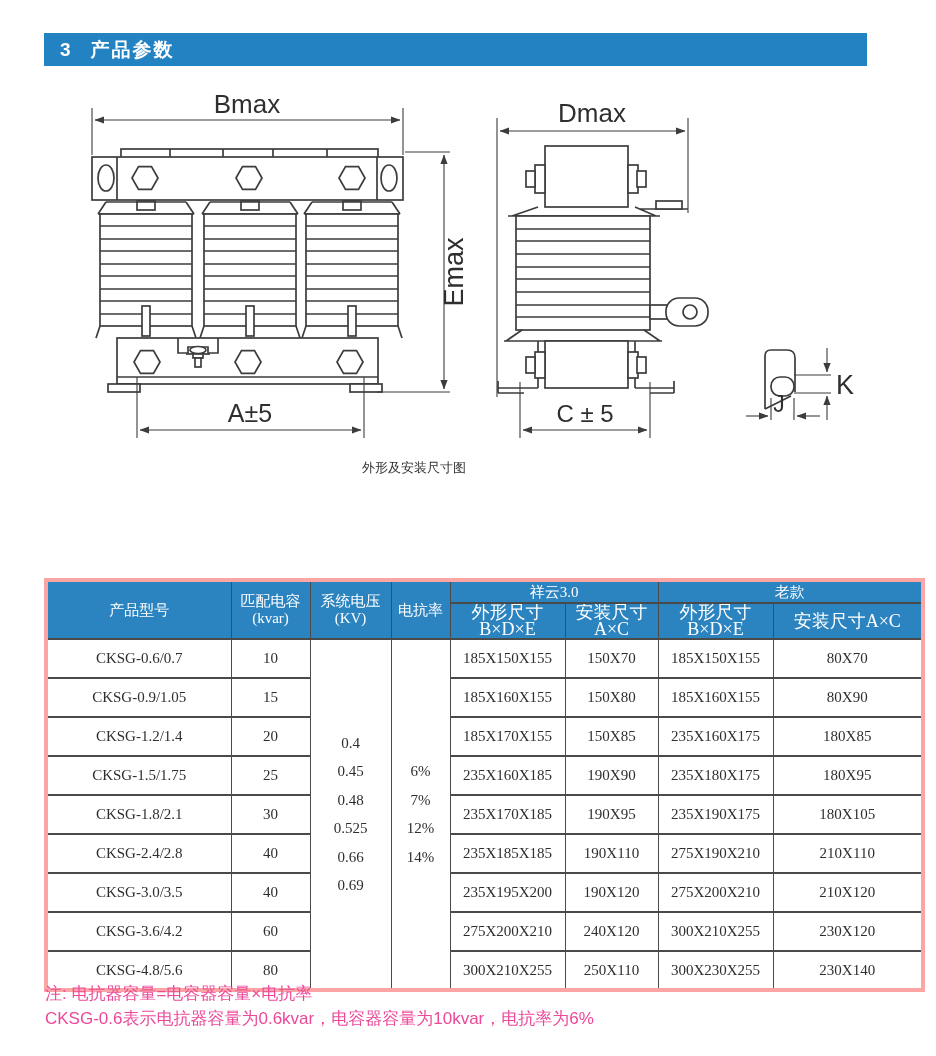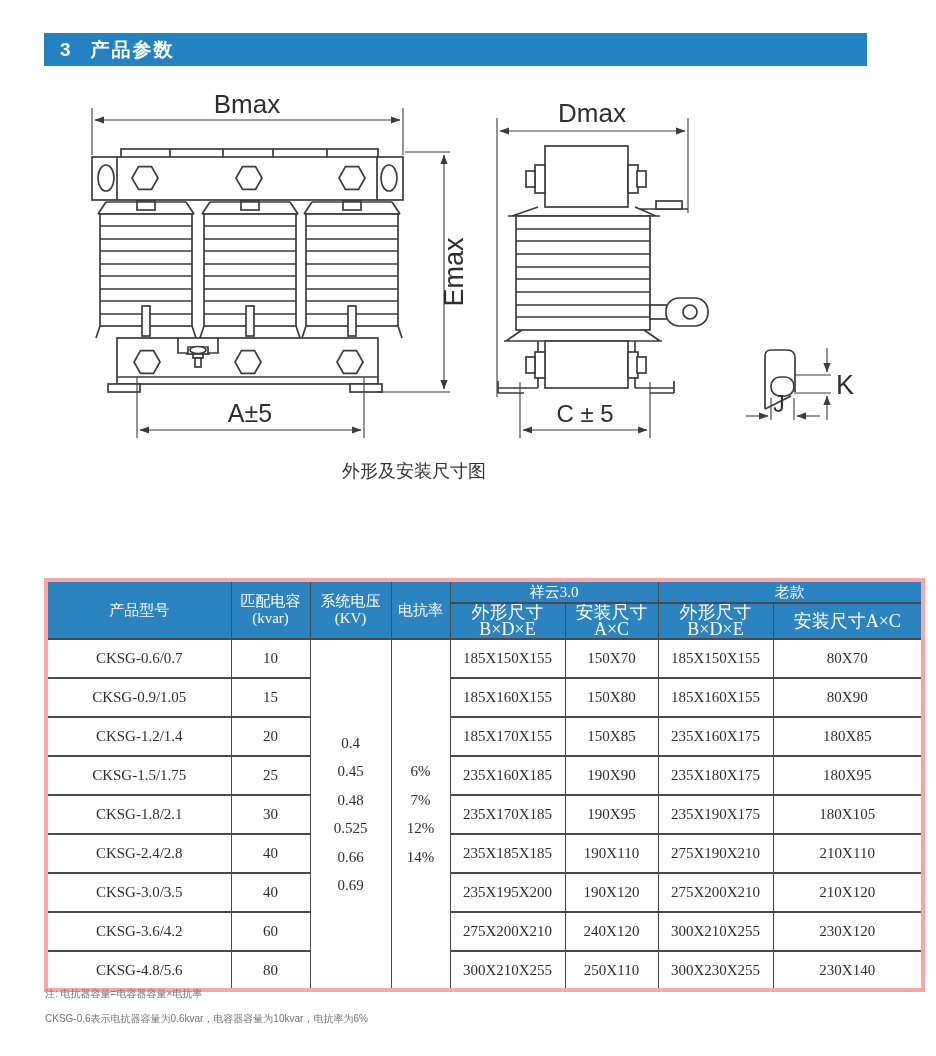--- a/index.html
+++ b/index.html
@@ -4,31 +4,31 @@
 <style>
   html,body{margin:0;padding:0;background:#fff;}
   .page{position:relative;width:936px;height:1056px;background:#ffffff;overflow:hidden;
         font-family:"Liberation Sans","DejaVu Sans",sans-serif;}
   .section-bar{position:absolute;left:44px;top:33px;width:823px;height:33px;background:#2282c2;
         color:#ffffff;display:flex;align-items:center;font-weight:bold;font-size:19px;}
   .section-bar .num{margin-left:16px;}
   .section-bar .ttl{margin-left:20px;letter-spacing:2px;font-family:Liberation Mono, monospace;}
   .drawing{position:absolute;left:44px;top:88px;}
   .figure-caption{position:absolute;left:44px;top:459px;width:740px;text-align:center;
-        font-family:"Liberation Serif","DejaVu Serif",serif;font-size:18px;color:#333;}
+        font-family:"Liberation Serif","DejaVu Serif",serif;font-size:13px;color:#333;}
   table.spec{position:absolute;left:44px;top:578px;width:877px;border-collapse:collapse;
         table-layout:fixed;font-family:"Liberation Serif","DejaVu Serif",serif;color:#2e2e2e;
         border:4px solid #fca5a5;}
   table.spec th,table.spec td{border:1px solid #4a4a4a;border-top:2px solid #4a4a4a;
         border-bottom:2px solid #4a4a4a;padding:0;text-align:center;vertical-align:middle;overflow:hidden;}
   table.spec th{background:#2b83c0;color:#ffffff;font-weight:normal;font-size:15px;line-height:17px;}
   table.spec th.sub{font-size:18px;}
   table.spec td{font-size:15px;text-align:center;}
   .stack div{line-height:28.5px;}
-  .notes{position:absolute;left:45px;top:981px;font-size:10px;color:#737373;line-height:25px;}
+  .notes{position:absolute;left:45px;top:981px;font-size:17px;color:#ec4899;line-height:25px;}
   svg text{font-family:"Liberation Sans","DejaVu Sans",sans-serif;fill:#2f2f2f;}
 </style>
 </head>
 <body>
 
 <div class="page">
 
   <div class="section-bar">
     <span class="num">3</span>
     <span class="ttl">产品参数</span>

